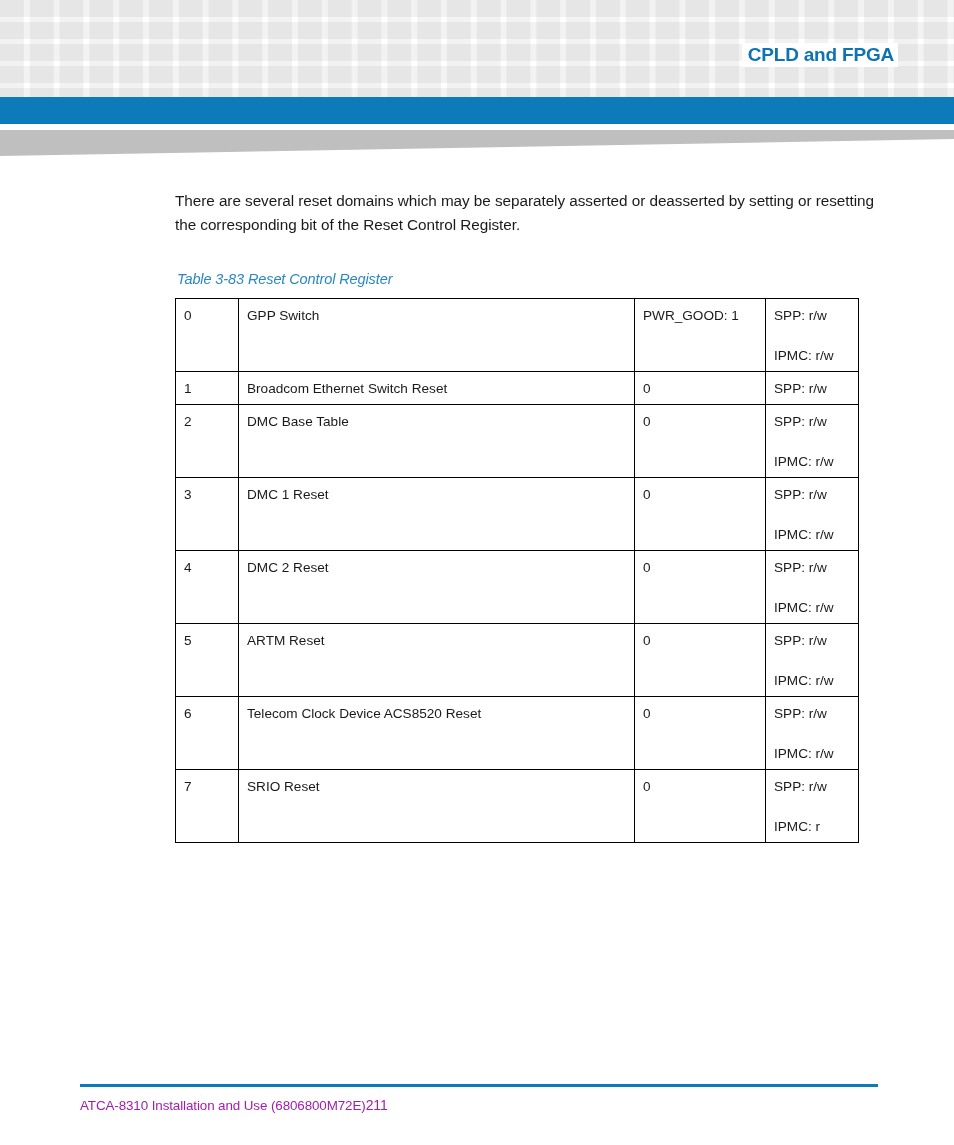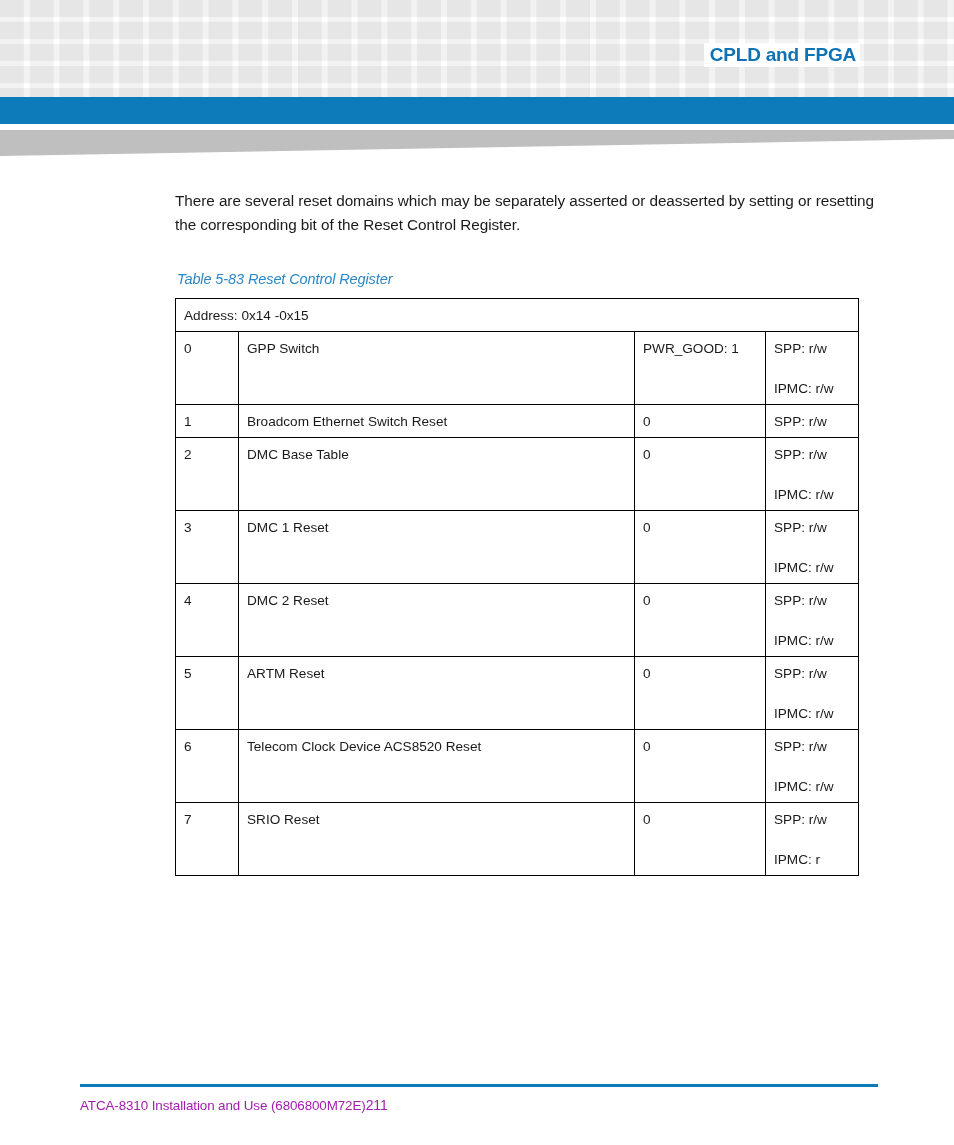--- a/index.html
+++ b/index.html
@@ -28,21 +28,21 @@
     background-size: 29.8px 22px;
     background-repeat: repeat;
     background-blend-mode: multiply;
   }
   .header-title {
     position: absolute;
     right: 0px;
     top: 43px;
     width: 940px;
     text-align: right;
-    padding-right: 94px;
+    padding-right: 56px;
     box-sizing: border-box;
     font-size: 19px;
     font-weight: bold;
     color: #0d73b4;
     letter-spacing: -0.2px;
     line-height: 24px;
   }
   .header-title-bg {
     background: #ffffff;
     padding: 1px 4px 2px 6px;
@@ -161,33 +161,30 @@
 <div class="gray-swoosh">
   <svg width="954" height="30" viewBox="0 0 954 30" xmlns="http://www.w3.org/2000/svg">
     <polygon points="0,0 954,0 954,9 0,26" fill="#bfbfbf"></polygon>
   </svg>
 </div>
 
 <div class="content">
 
   <p class="intro-paragraph">There are several reset domains which may be separately asserted or deasserted by setting or resetting the corresponding bit of the Reset Control Register.</p>
 
-  <div class="table-caption">Table 5-83 Reset Control Register</div>
+  <div class="table-caption">Table 3-83 Reset Control Register</div>
 
   <table class="reg-table">
     <colgroup>
       <col class="col-bit">
       <col class="col-desc">
       <col class="col-def">
       <col class="col-access">
     </colgroup>
     <tbody>
-      <tr class="addr-row">
-        <td colspan="4">Address: 0x14 -0x15</td>
-      </tr>
 
       <tr class="r-mid">
         <td>0</td>
         <td>GPP Switch</td>
         <td>PWR_GOOD: 1</td>
         <td>
           <span class="access-line">SPP: r/w</span>
           <span class="access-line">IPMC: r/w</span>
         </td>
       </tr>

